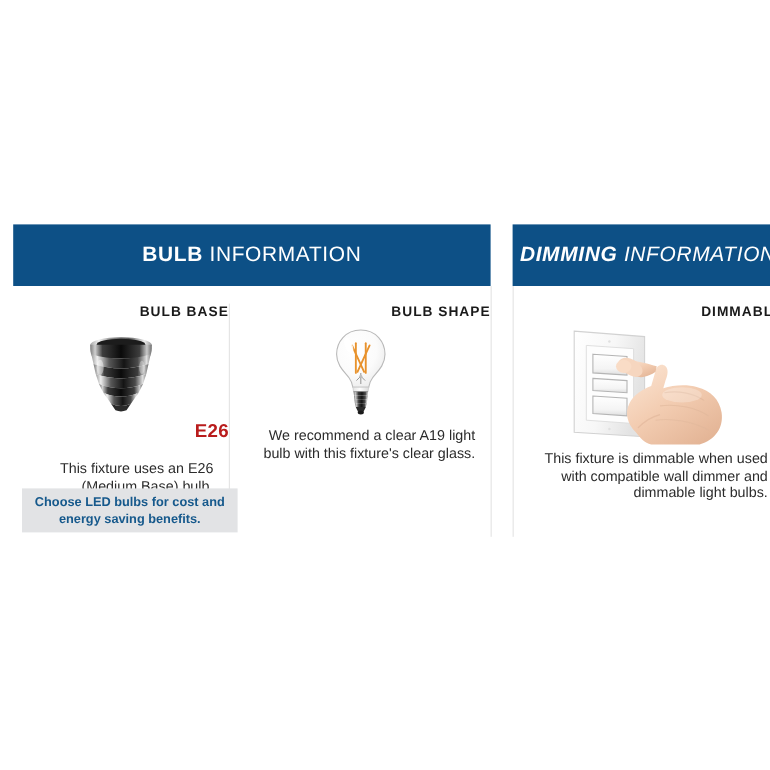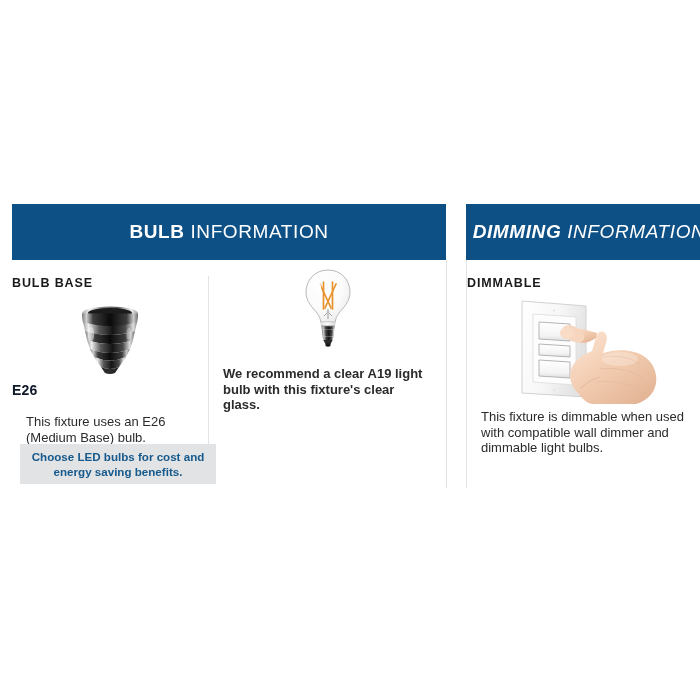--- a/index.html
+++ b/index.html
@@ -45,44 +45,44 @@
   }
   .header-text .strong {
     font-weight: 700;
   }
 
   
   .col {
     position: absolute;
     top: 260px;
     box-sizing: border-box;
-    text-align: left;
+    text-align: right;
   }
   .col-bulb-base  { left: 0px;   width: 196px; }
   .col-bulb-shape { left: 197px; width: 237px; }
   .col-dimmable   { left: 455px; width: 245px; }
 
   .col-title {
     font-size: 12.5px;
     font-weight: 700;
     letter-spacing: 0.9px;
     color: #1a1a1a;
     margin-top: 16px;
   }
 
   .img-slot {
     display: flex;
     align-items: center;
     justify-content: center;
   }
 
   .value-label {
-    font-size: 14px;
+    font-size: 17px;
     font-weight: 700;
-    color: #0f172a;
+    color: #b91c1c;
     letter-spacing: 0.2px;
   }
 
   .body-text {
     font-size: 13px;
     line-height: 15.5px;
     color: #2b2b2b;
     padding: 0 14px;
   }
 
@@ -191,20 +191,21 @@
     <div class="value-label" style="margin-top:2px;">E26</div>
 
     <div class="body-text" style="margin-top:16px;">This fixture uses an E26 (Medium Base) bulb.</div>
   </div>
 
   <div class="callout">
     <div class="callout-text">Choose LED bulbs for cost and energy saving benefits.</div>
   </div>
 
   <div class="col col-bulb-shape">
+    <div class="col-title">BULB SHAPE</div>
 
     <div class="img-slot" style="height:82px;margin-top:8px;">
 
       <svg width="60" height="84" viewBox="0 0 60 84">
         <defs>
           <radialGradient id="glassG" cx="38%" cy="33%" r="72%">
             <stop offset="0%" stop-color="#ffffff"></stop>
             <stop offset="62%" stop-color="#fbfbfb"></stop>
             <stop offset="100%" stop-color="#ececec"></stop>
           </radialGradient>
@@ -252,21 +253,21 @@
         <path d="M23.8 62.5 L36.2 62.5 L35.8 66 L24.2 66 Z" fill="url(#baseG)"></path>
         <path d="M24.2 66 L35.8 66 L35.4 69.5 L24.6 69.5 Z" fill="url(#baseG)"></path>
         <path d="M24.6 69.5 L35.4 69.5 L34.6 73 L25.4 73 Z" fill="url(#baseG)"></path>
         <path d="M25.4 73 L34.6 73 L32.6 77 L27.4 77 Z" fill="#2c2c2c"></path>
         <ellipse cx="30" cy="78" rx="2.8" ry="1.8" fill="#1a1a1a"></ellipse>
         <line x1="23.4" y1="59" x2="36.6" y2="59" stroke="#8a8a8a" stroke-width="0.7"></line>
       </svg>
     </div>
 
 
-    <div class="body-text" style="margin-top:16px;font-weight:bold;">We recommend a clear A19 light bulb with this fixture's clear glass.</div>
+    <div class="body-text" style="margin-top:8px;">We recommend a clear A19 light bulb with this fixture's clear glass.</div>
   </div>
 
   <div class="col col-dimmable">
     <div class="col-title">DIMMABLE</div>
 
     <div class="img-slot" style="height:110px;margin-top:6px;">
 
       <svg width="180" height="108" viewBox="0 0 180 108">
         <defs>
           <linearGradient id="plateG" x1="0" y1="0" x2="1" y2="0.35">

